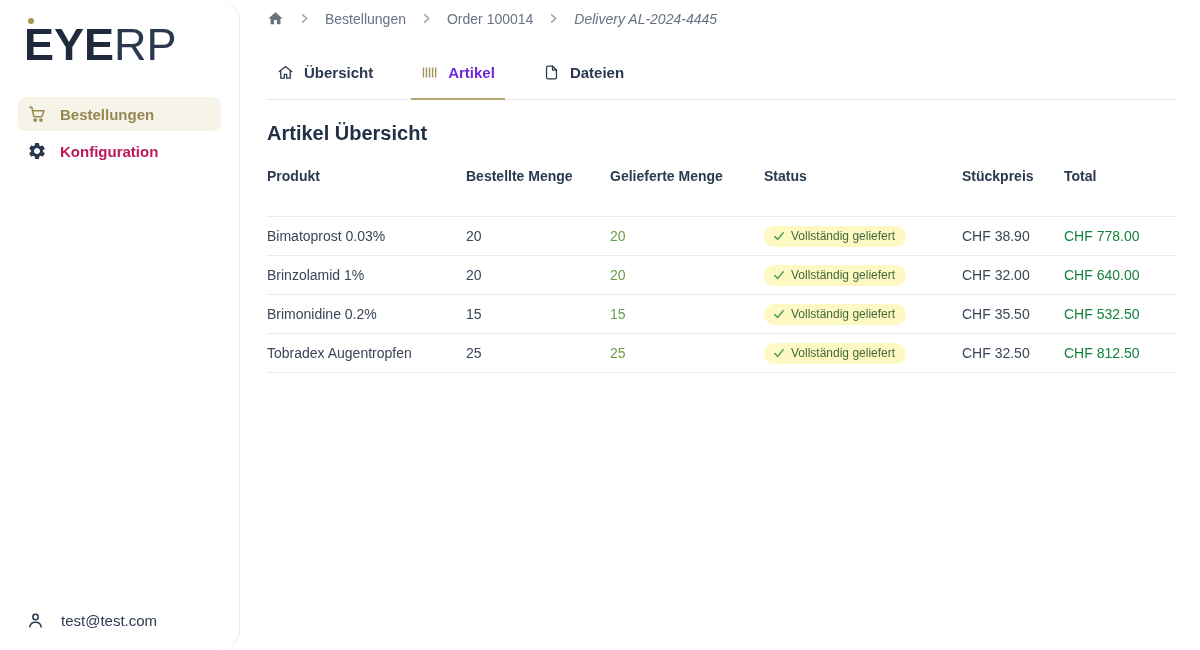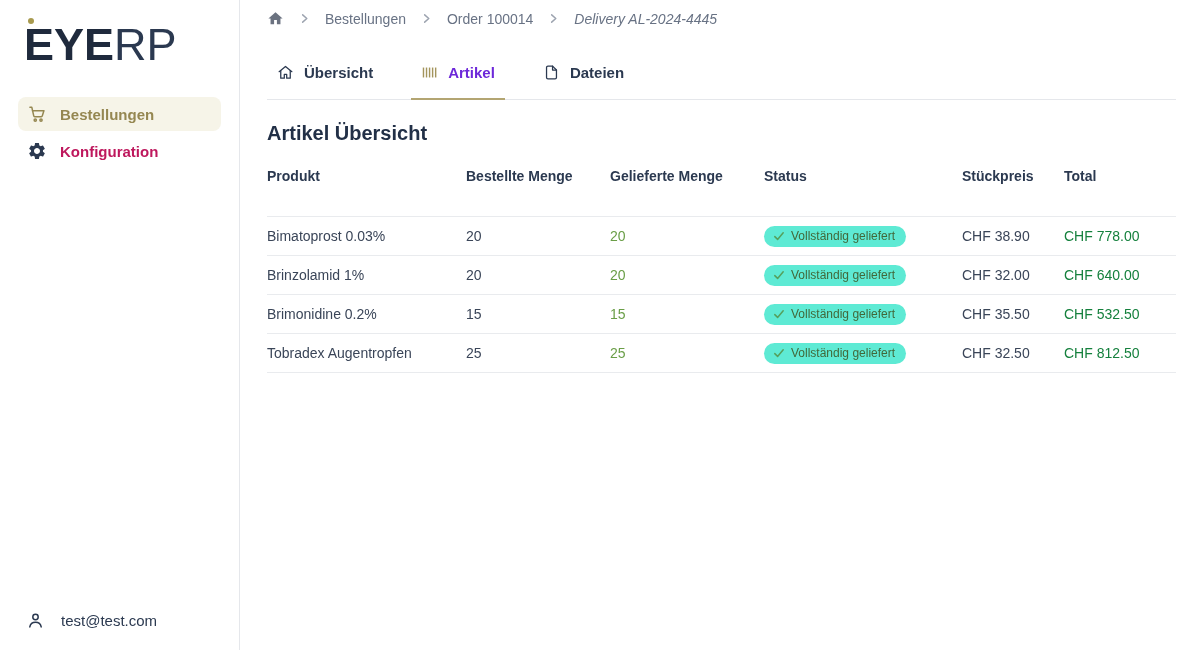--- a/index.html
+++ b/index.html
@@ -2,21 +2,21 @@
 <html><head>
 <meta charset="utf-8">
 <style>
   * { margin:0; padding:0; box-sizing:border-box; }
   html,body { width:1200px; height:650px; background:#fff; overflow:hidden;
     font-family:"Liberation Sans", sans-serif; color:#2b3950; }
   .app { display:flex; width:1200px; height:650px; }
 
   
   .sidebar { width:240px; flex:0 0 240px; border-right:1px solid #e5e7eb;
-    display:flex; flex-direction:column; background:#fff; }
+    display:flex; flex-direction:column; background:#fff;border-radius:21px; }
   .logo { margin:14px 0 0 24px; position:relative; line-height:1; padding-top:8px;
     font-size:45px; letter-spacing:0; color:#1f2a3d; white-space:nowrap; }
   .logo-dot { position:absolute; left:4px; top:4px; width:6px; height:6px;
     border-radius:50%; background:#a89a4f; }
   .logo-bold { font-weight:700; }
   .logo-light { font-weight:400; color:#2b3950; }
   .nav { margin-top:30px; display:flex; flex-direction:column; gap:3px; }
   .nav-item { display:flex; align-items:center; gap:13px; height:34px;
     margin:0 18px; padding:0 9px; border-radius:8px; font-size:15px; font-weight:600;
     color:#be185d; cursor:pointer; }
@@ -45,21 +45,21 @@
   .section-heading { margin-top:22px; font-size:20px; font-weight:700; color:#223047; }
 
   
   .table { margin-top:23px; width:100%; }
   .trow { display:grid; grid-template-columns:199px 144px 154px 198px 102px 1fr;
     align-items:center; border-bottom:1px solid #e9ebee; }
   .trow.thead { font-size:14px; font-weight:600; color:#2b3950; padding-bottom:32px; }
   .trow.tbody { height:39px; font-size:14px; color:#3a4558; }
   .cell-geliefert { color:#6a9e47; }
   .cell-total { font-weight:400; color:#15803d; }
-  .badge { display:inline-flex; align-items:center; gap:6px; background:#5eead4;
+  .badge { display:inline-flex; align-items:center; gap:6px; background:#fef9c3;
     border-radius:999px; padding:3px 11px 4px 9px; font-size:12px; font-weight:500;
     color:#42683a; width:max-content; }
   .badge .ic { display:flex; width:12px; height:12px; }
 
   svg { display:block; width:100%; height:100%; }
 </style>
 </head>
 <body>
 
 <div class="app">

